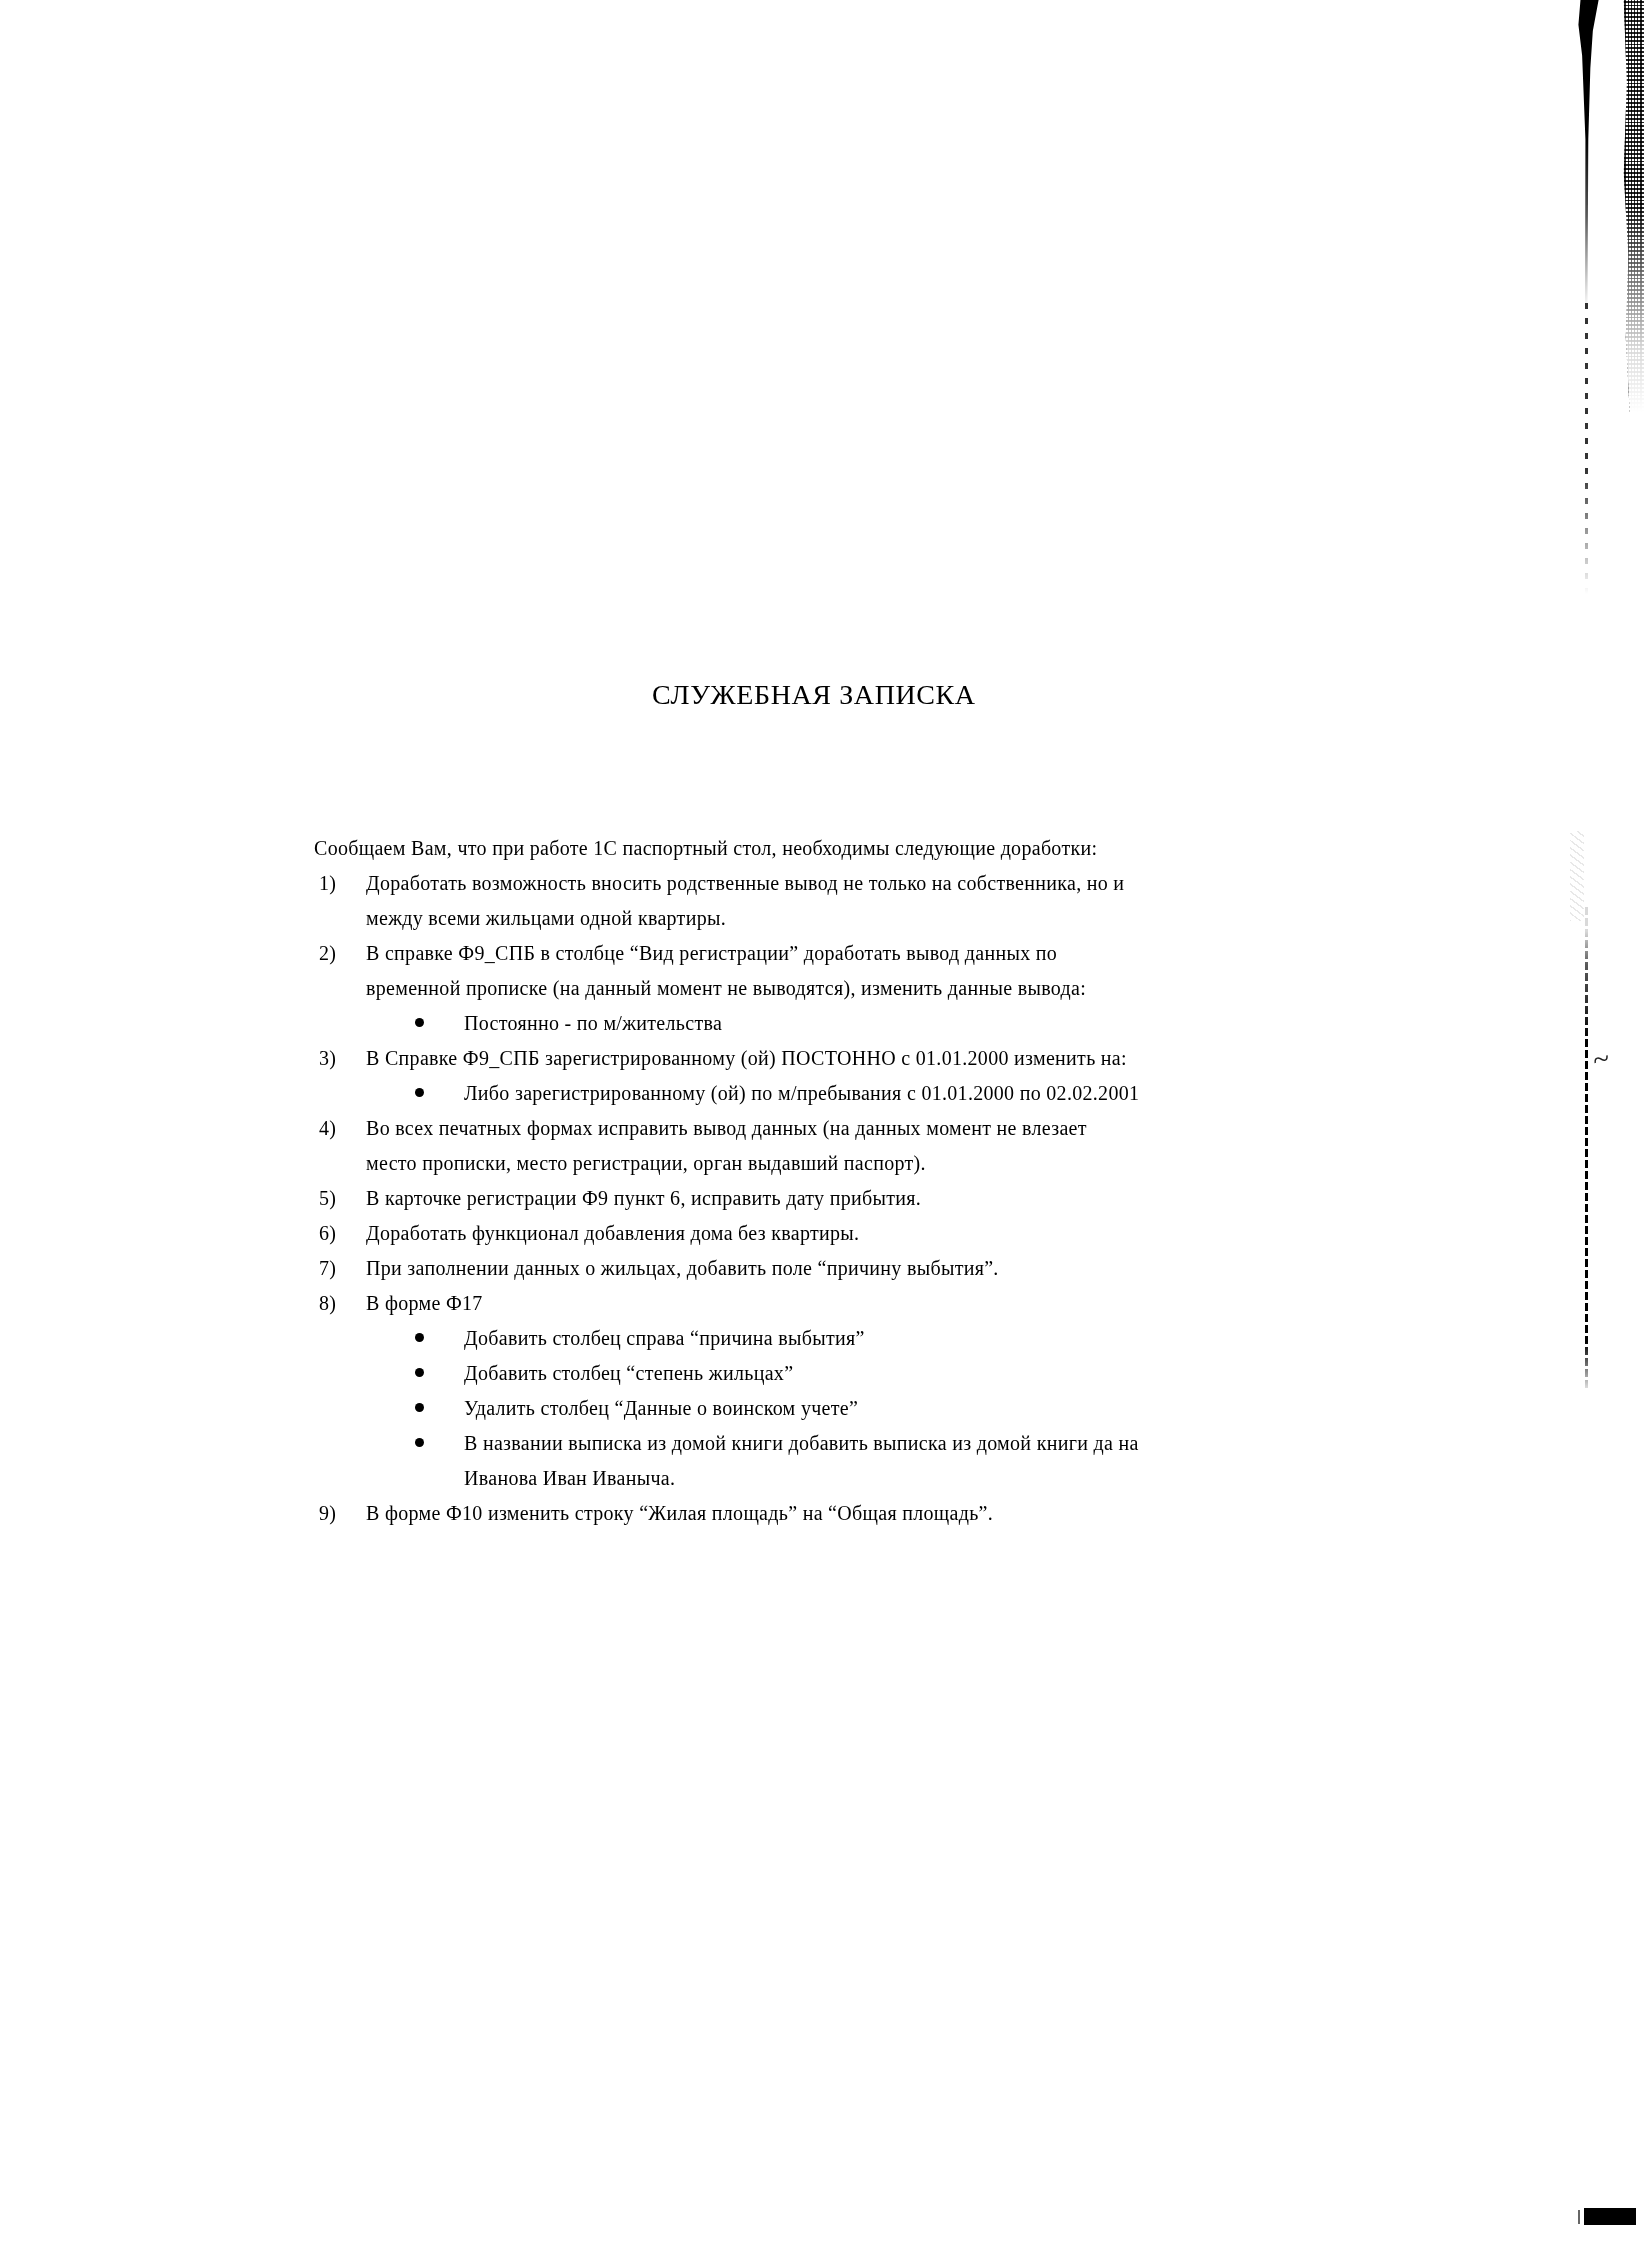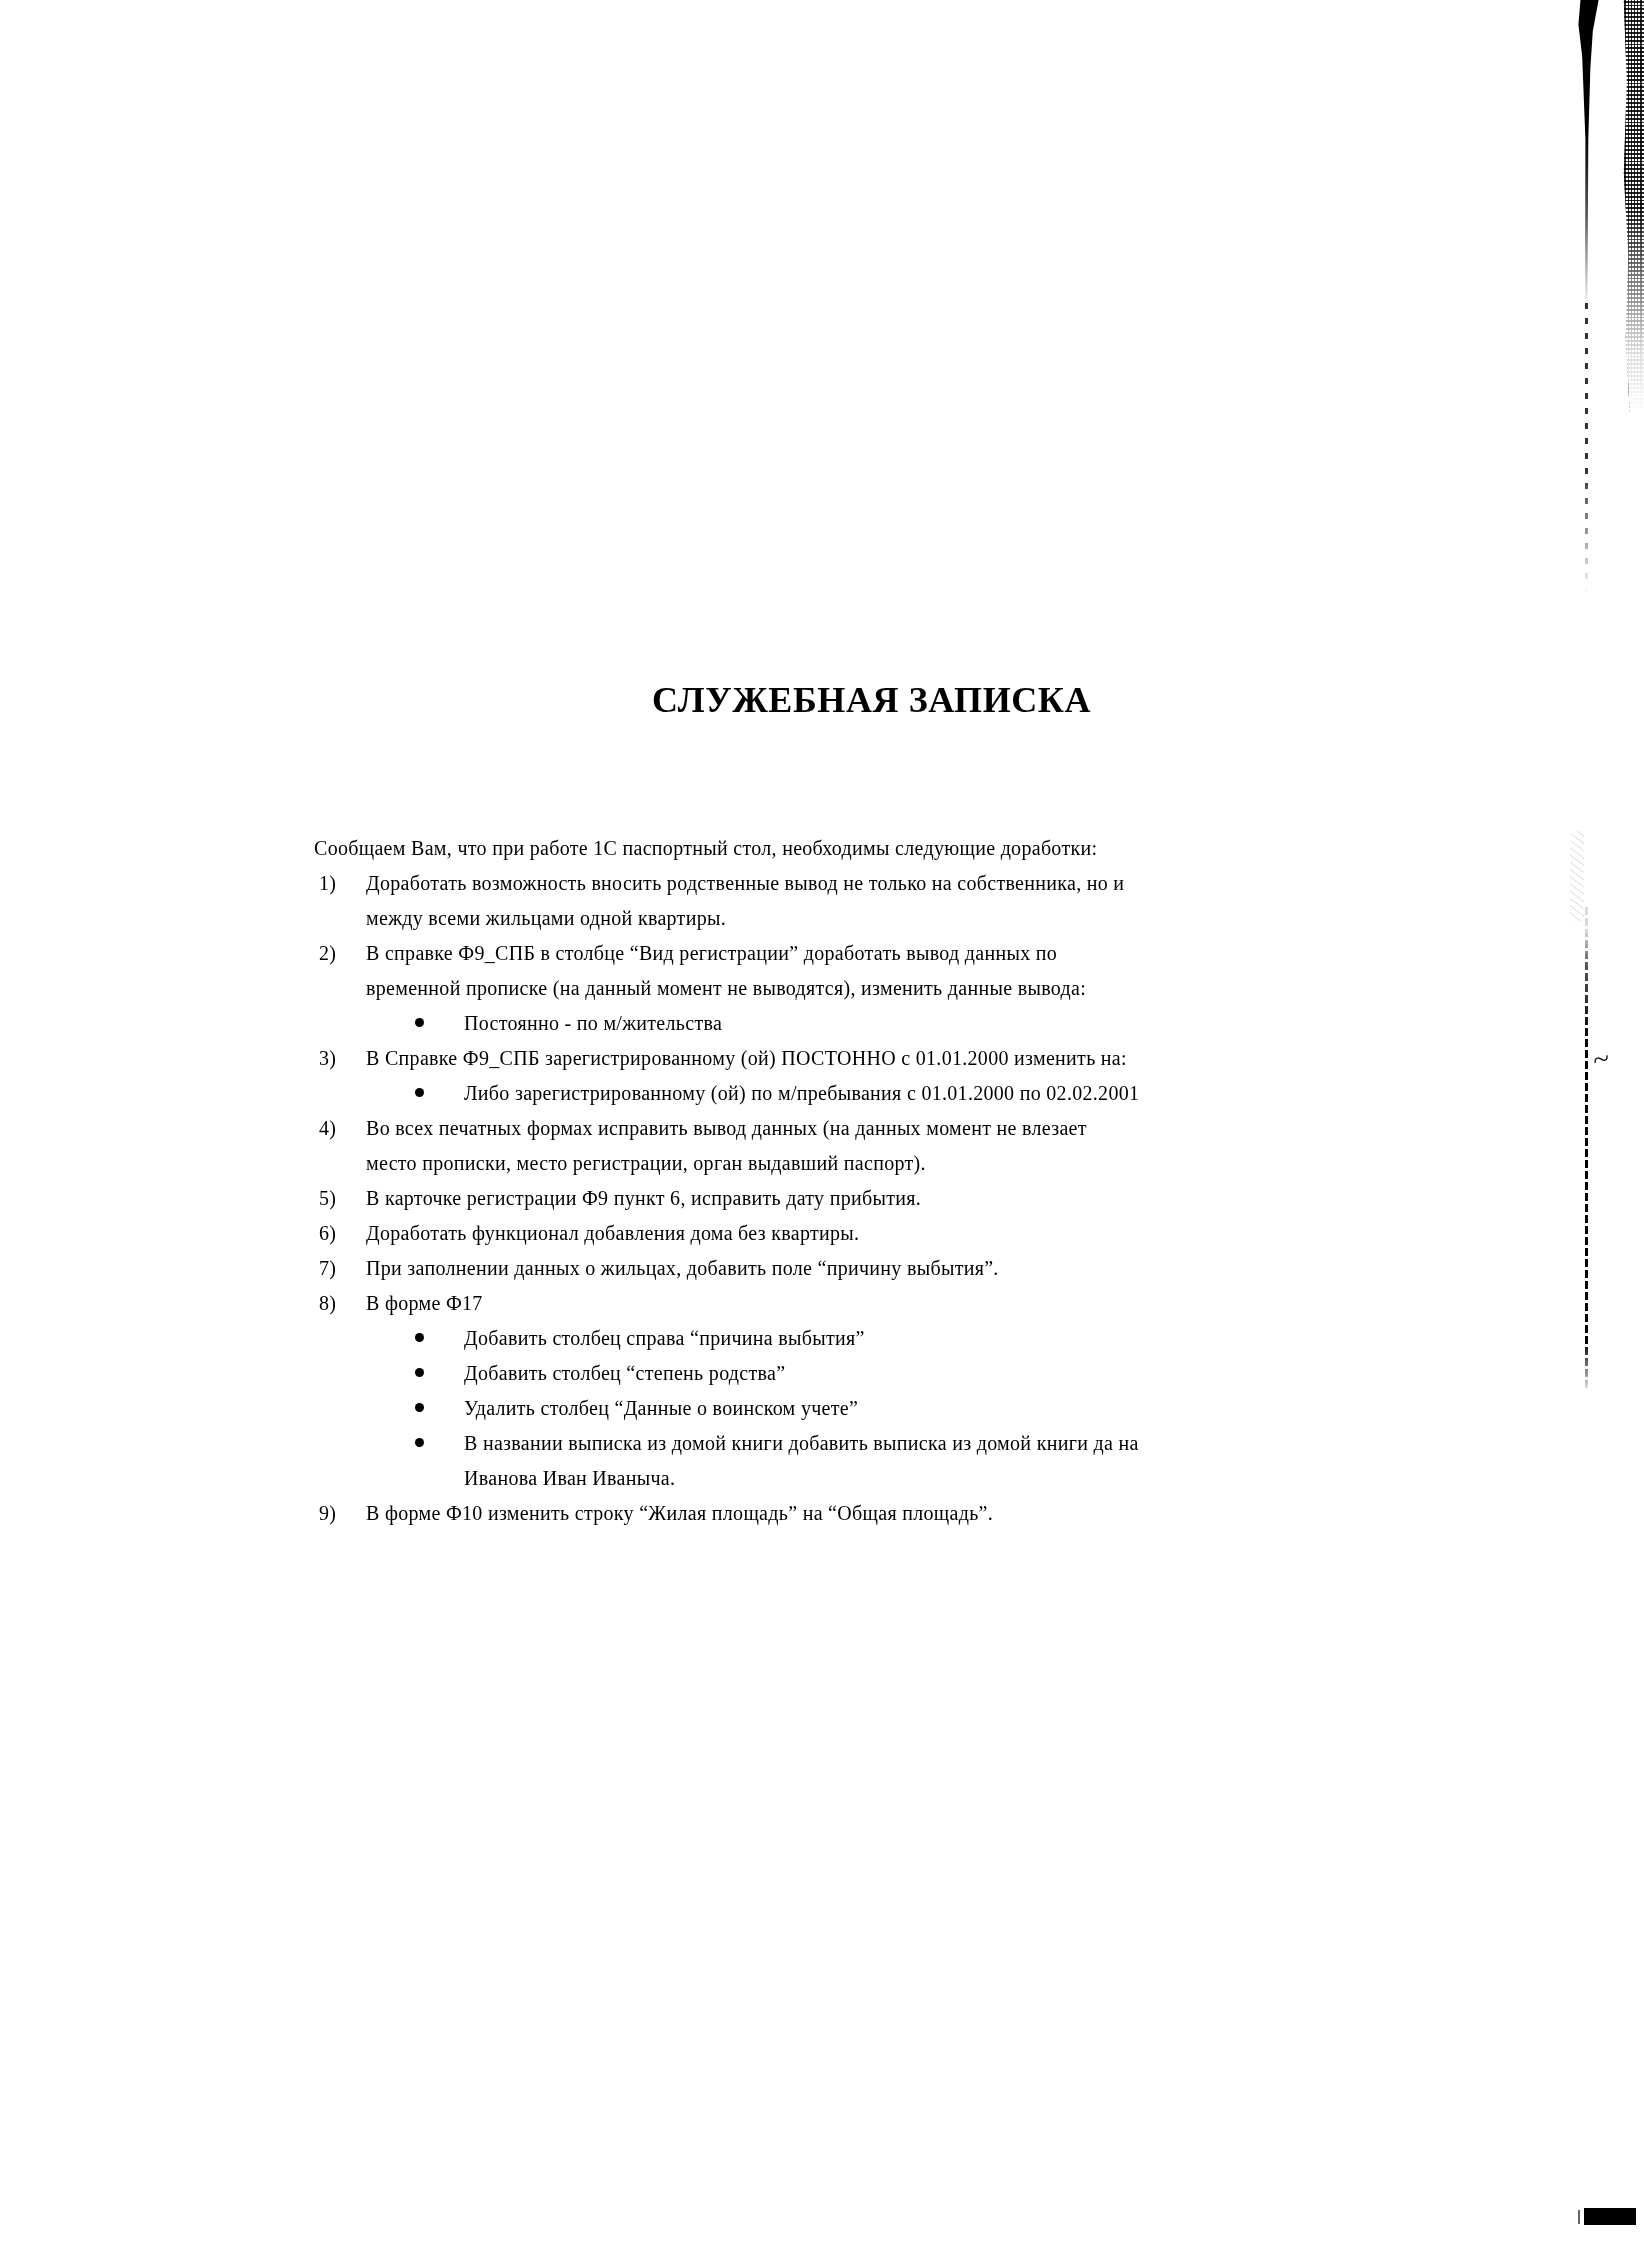--- a/index.html
+++ b/index.html
@@ -9,25 +9,24 @@
     background:#ffffff;
     overflow:hidden;
     font-family:"Liberation Serif", serif;
     color:#000;
   }
 
   
   .doc-title {
     position:absolute;
     left:652px; top:679px;
-    font-size:36px;
+    font-size:28px;
     letter-spacing:0.6px;
     white-space:nowrap;
     color:#000;
-    font-weight:bold;
   }
 
   
   .memo-body {
     position:absolute;
     left:0; top:831px;
     width:1644px;
     font-size:20px;
     letter-spacing:0.3px;
   }
@@ -128,21 +127,21 @@
       <div class="line t-bullet"><span class="dot"></span><span class="txt">Постоянно - по м/жительства</span></div>
       <div class="line t-num"><span class="marker">3)</span><span class="txt">В Справке Ф9_СПБ зарегистрированному (ой) ПОСТОННО с 01.01.2000 изменить на:</span></div>
       <div class="line t-bullet"><span class="dot"></span><span class="txt">Либо зарегистрированному (ой) по м/пребывания с 01.01.2000 по 02.02.2001</span></div>
       <div class="line t-num"><span class="marker">4)</span><span class="txt">Во всех печатных формах исправить вывод данных (на данных момент не влезает</span></div>
       <div class="line t-cont"><span class="txt">место прописки, место регистрации, орган выдавший паспорт).</span></div>
       <div class="line t-num"><span class="marker">5)</span><span class="txt">В карточке регистрации Ф9 пункт 6, исправить дату прибытия.</span></div>
       <div class="line t-num"><span class="marker">6)</span><span class="txt">Доработать функционал добавления дома без квартиры.</span></div>
       <div class="line t-num"><span class="marker">7)</span><span class="txt">При заполнении данных о жильцах, добавить поле “причину выбытия”.</span></div>
       <div class="line t-num"><span class="marker">8)</span><span class="txt">В форме Ф17</span></div>
       <div class="line t-bullet"><span class="dot"></span><span class="txt">Добавить столбец справа “причина выбытия”</span></div>
-      <div class="line t-bullet"><span class="dot"></span><span class="txt">Добавить столбец “степень родства”</span></div>
+      <div class="line t-bullet"><span class="dot"></span><span class="txt">Добавить столбец “степень жильцах”</span></div>
       <div class="line t-bullet"><span class="dot"></span><span class="txt">Удалить столбец “Данные о воинском учете”</span></div>
       <div class="line t-bullet"><span class="dot"></span><span class="txt">В названии выписка из домой книги добавить выписка из домой книги да на</span></div>
       <div class="line t-bcont"><span class="txt">Иванова Иван Иваныча.</span></div>
       <div class="line t-num"><span class="marker">9)</span><span class="txt">В форме Ф10 изменить строку “Жилая площадь” на “Общая площадь”.</span></div>
     </div>
 
   <div class="sa-blob"></div>
   <div class="sa-tail"></div>
   <div class="streak-b"></div>
   <div class="noise-strip"></div>

